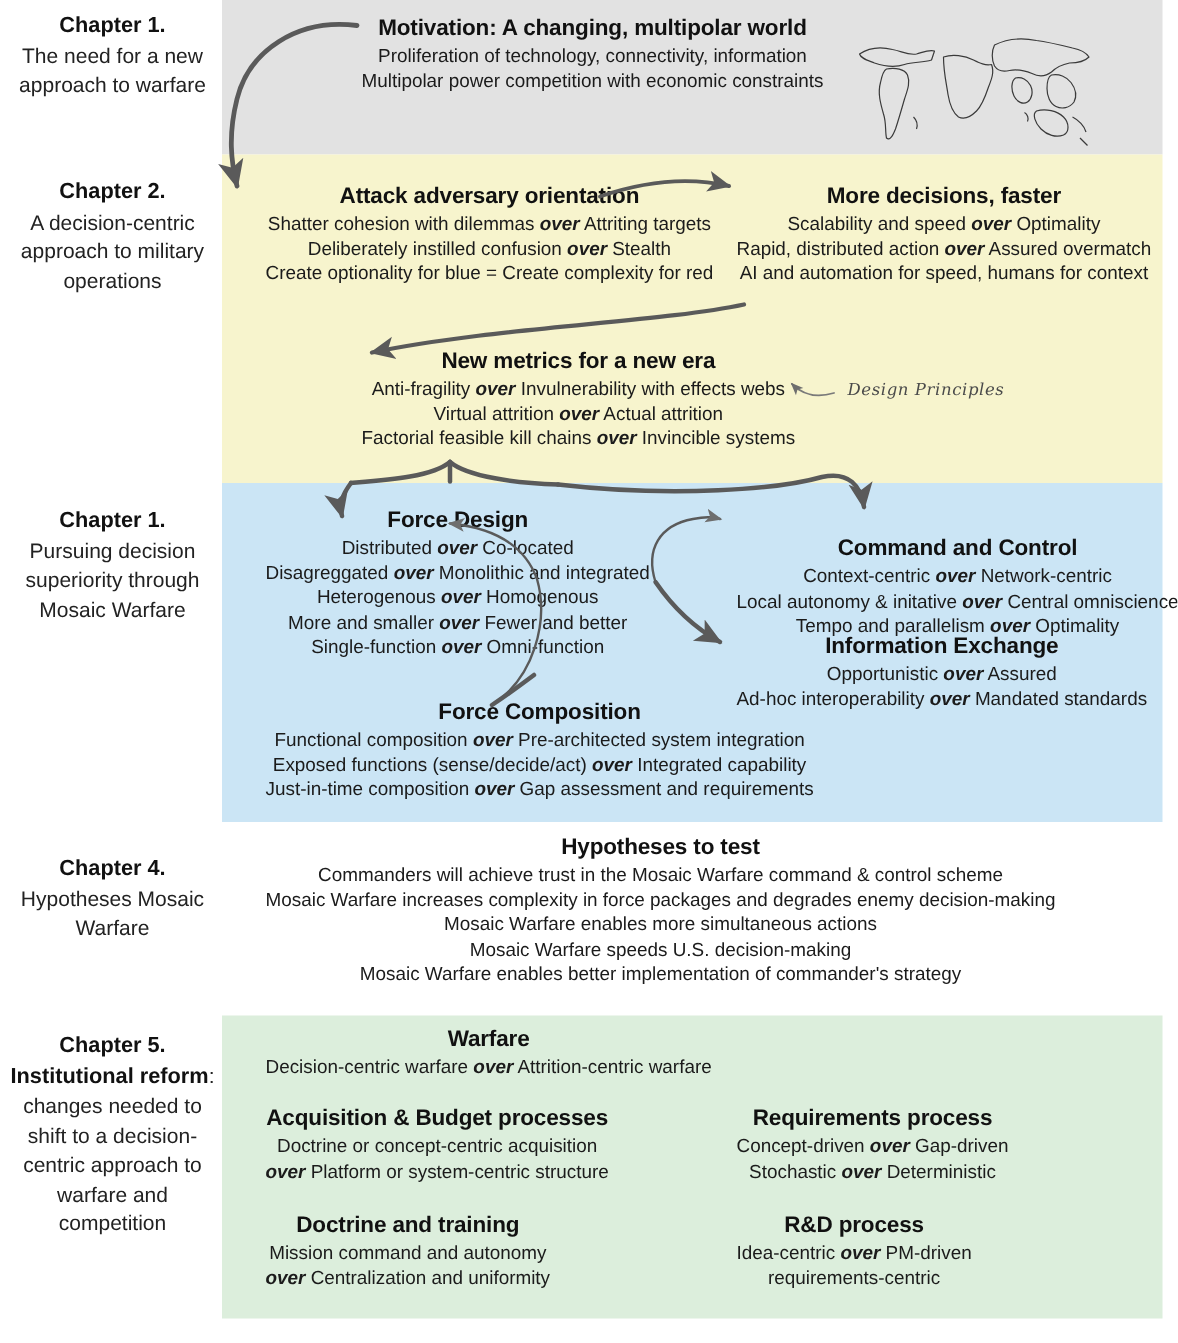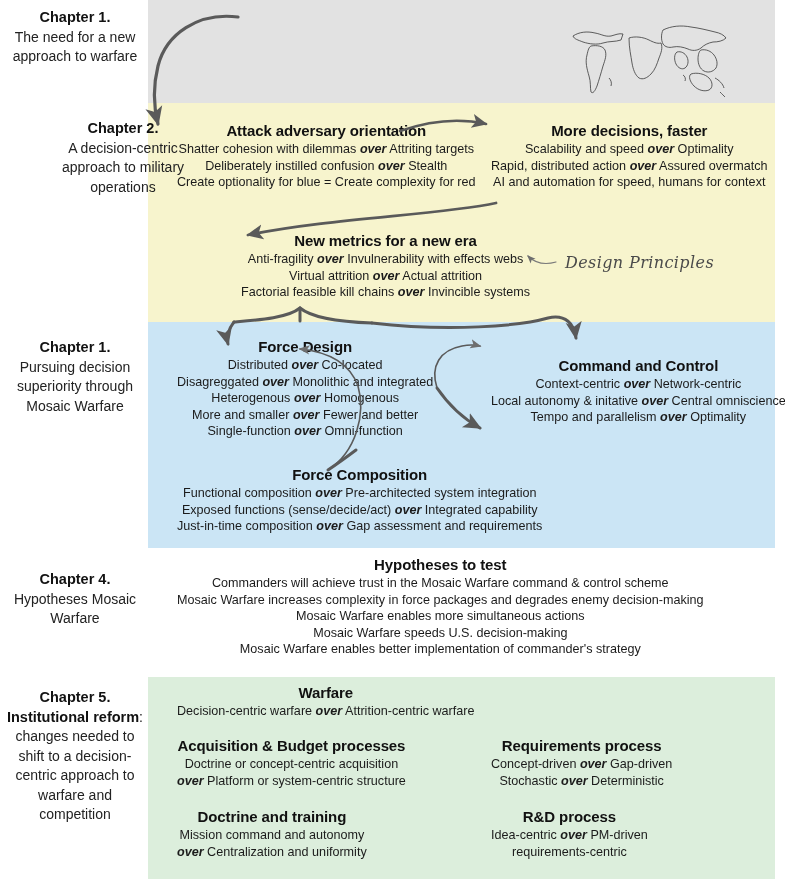--- a/index.html
+++ b/index.html
@@ -29,21 +29,21 @@
     letter-spacing:-0.1px;color:#111;white-space:nowrap;
   }
   .blk .ln{
     font-size:12.6px;line-height:16.6px;color:#1b1b1b;white-space:nowrap;
     font-family:"Liberation Sans",sans-serif;
   }
   .blk .ln b{font-weight:bold;font-style:italic;}
 
   .handnote{
     position:absolute;font-family:"DejaVu Serif",serif;font-style:italic;
-    font-size:16px;color:#4a4a4a;white-space:nowrap;letter-spacing:0.4px;
+    font-size:11px;color:#4a4a4a;white-space:nowrap;letter-spacing:0.4px;
   }
 
   svg.ov{position:absolute;left:0;top:0;width:785px;height:895px;
          pointer-events:none;overflow:visible;}
   .worldmap{position:absolute;left:565px;top:18px;width:170px;height:80px;}
 </style>
 </head>
 <body>
 
 <div id="stage">
@@ -68,21 +68,21 @@
       <path d="M118 57 C120 58 121 61 120 63"></path>
       <path d="M44 60 C46 62 47 65 46 68"></path>
     </g>
   </svg>
 
   <div class="chapter" style="top:8px;">
     <div class="ttl">Chapter 1.</div>
     <div class="sub">The need for a new approach to warfare</div>
   </div>
 
-  <div class="chapter" style="top:119px;margin-left:48px;">
+  <div class="chapter" style="top:119px;">
     <div class="ttl">Chapter 2.</div>
     <div class="sub">A decision-centric approach to military operations</div>
   </div>
 
   <div class="chapter" style="top:338px;">
     <div class="ttl">Chapter 1.</div>
     <div class="sub">Pursuing decision superiority through Mosaic Warfare</div>
   </div>
 
   <div class="chapter" style="top:570px;">
@@ -90,20 +90,25 @@
     <div class="sub">Hypotheses Mosaic Warfare</div>
   </div>
 
   <div class="chapter" style="top:688px;">
     <div class="ttl">Chapter 5.</div>
     <div class="sub">
       <span class="ttl">Institutional reform</span><span>: changes needed to shift to a decision-centric approach to warfare and competition</span>
     </div>
   </div>
 
+  <div class="blk" style="left:241px;top:10px;">
+      <h3>Motivation: A changing, multipolar world</h3>
+      <div class="ln">Proliferation of technology, connectivity, information</div>
+      <div class="ln">Multipolar power competition with economic constraints</div>
+    </div>
   <div class="blk" style="left:177px;top:122px;">
       <h3>Attack adversary orientation</h3>
       <div class="ln">Shatter cohesion with dilemmas <b>over</b> Attriting targets</div>
       <div class="ln">Deliberately instilled confusion <b>over</b> Stealth</div>
       <div class="ln">Create optionality for blue = Create complexity for red</div>
     </div>
   <div class="blk" style="left:491px;top:122px;">
       <h3>More decisions, faster</h3>
       <div class="ln">Scalability and speed <b>over</b> Optimality</div>
       <div class="ln">Rapid, distributed action <b>over</b> Assured overmatch</div>
@@ -127,20 +132,25 @@
       <h3>Force Composition</h3>
       <div class="ln">Functional composition <b>over</b> Pre-architected system integration</div>
       <div class="ln">Exposed functions (sense/decide/act) <b>over</b>  Integrated capability</div>
       <div class="ln">Just-in-time composition <b>over</b> Gap assessment and requirements</div>
     </div>
   <div class="blk" style="left:491px;top:338px;margin-top:19px;">
       <h3>Command and Control</h3>
       <div class="ln">Context-centric <b>over</b> Network-centric</div>
       <div class="ln">Local autonomy &amp; initative <b>over</b> Central omniscience</div>
       <div class="ln">Tempo and parallelism <b>over</b> Optimality</div>
+    </div>
+  <div class="blk" style="left:491px;top:422px;">
+      <h3>Information Exchange</h3>
+      <div class="ln">Opportunistic <b>over</b> Assured</div>
+      <div class="ln">Ad-hoc interoperability <b>over</b> Mandated standards</div>
     </div>
   <div class="blk" style="left:177px;top:556px;">
       <h3>Hypotheses to test</h3>
       <div class="ln">Commanders will achieve trust in the Mosaic Warfare command &amp; control scheme</div>
       <div class="ln">Mosaic Warfare increases complexity in force packages and degrades enemy decision-making</div>
       <div class="ln">Mosaic Warfare enables more simultaneous actions</div>
       <div class="ln">Mosaic Warfare speeds U.S. decision-making</div>
       <div class="ln">Mosaic Warfare  enables better implementation of commander's strategy</div>
     </div>
   <div class="blk" style="left:177px;top:684px;">

